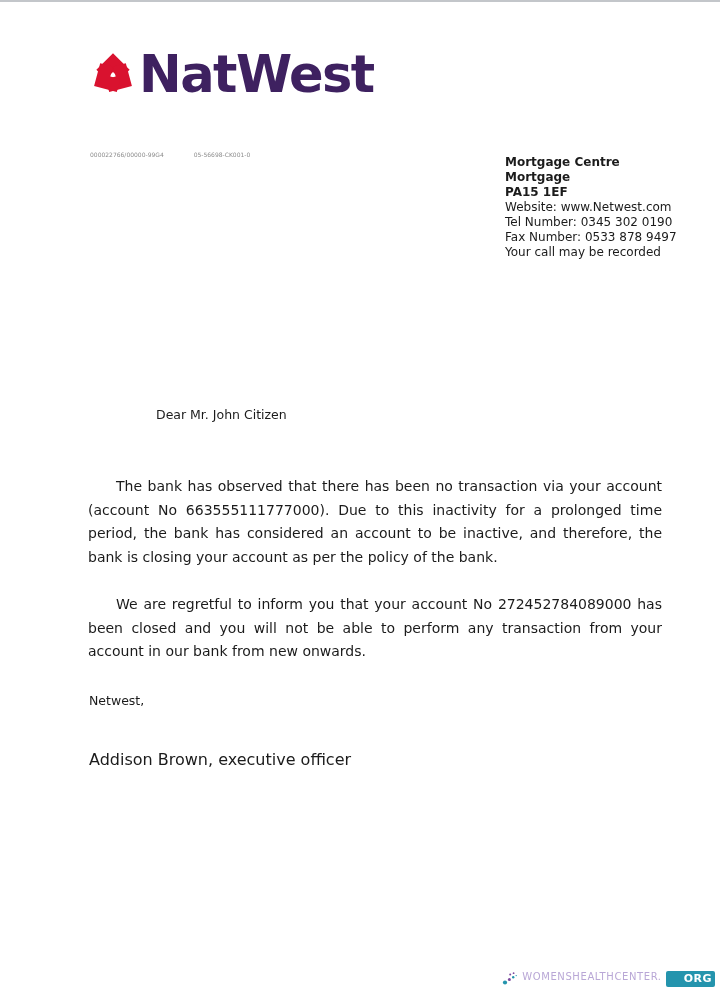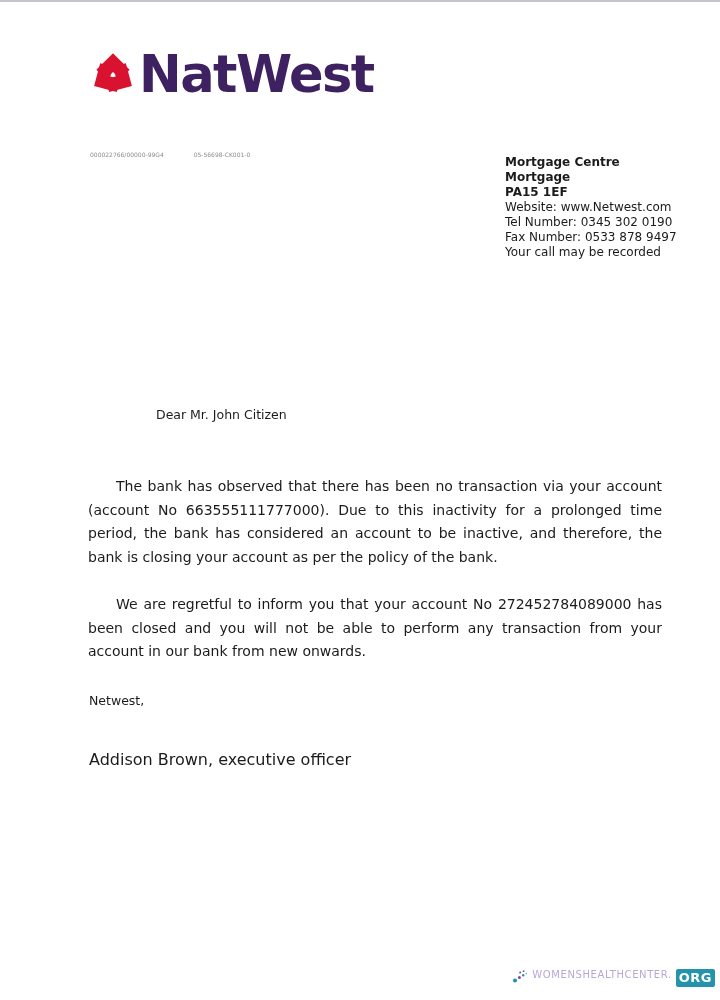--- a/index.html
+++ b/index.html
@@ -119,26 +119,26 @@
     display: flex;
     gap: 4px;
   }
   .watermark .wm-dots { width: 16px; height: 15px; }
   .watermark .wm-site {
     font-size: 10px;
     letter-spacing: 0.6px;
     color: #b9a7d6;
   }
   .watermark .wm-tld {
-    font-size: 13px;
+    font-size: 11px;
     font-weight: 700;
     letter-spacing: 0.5px;
     color: #ffffff;
     background: #2494ad;
-    padding: 1px 3px 2px 3px;
+    padding: 1px 3px 2px 18px;
     border-radius: 2px;
   }
 </style>
 </head>
 <body>
 
 <div class="page">
 
   <div class="logo">
     <svg class="logo-cube" viewBox="0 0 100 108" xmlns="http://www.w3.org/2000/svg" aria-hidden="true">

